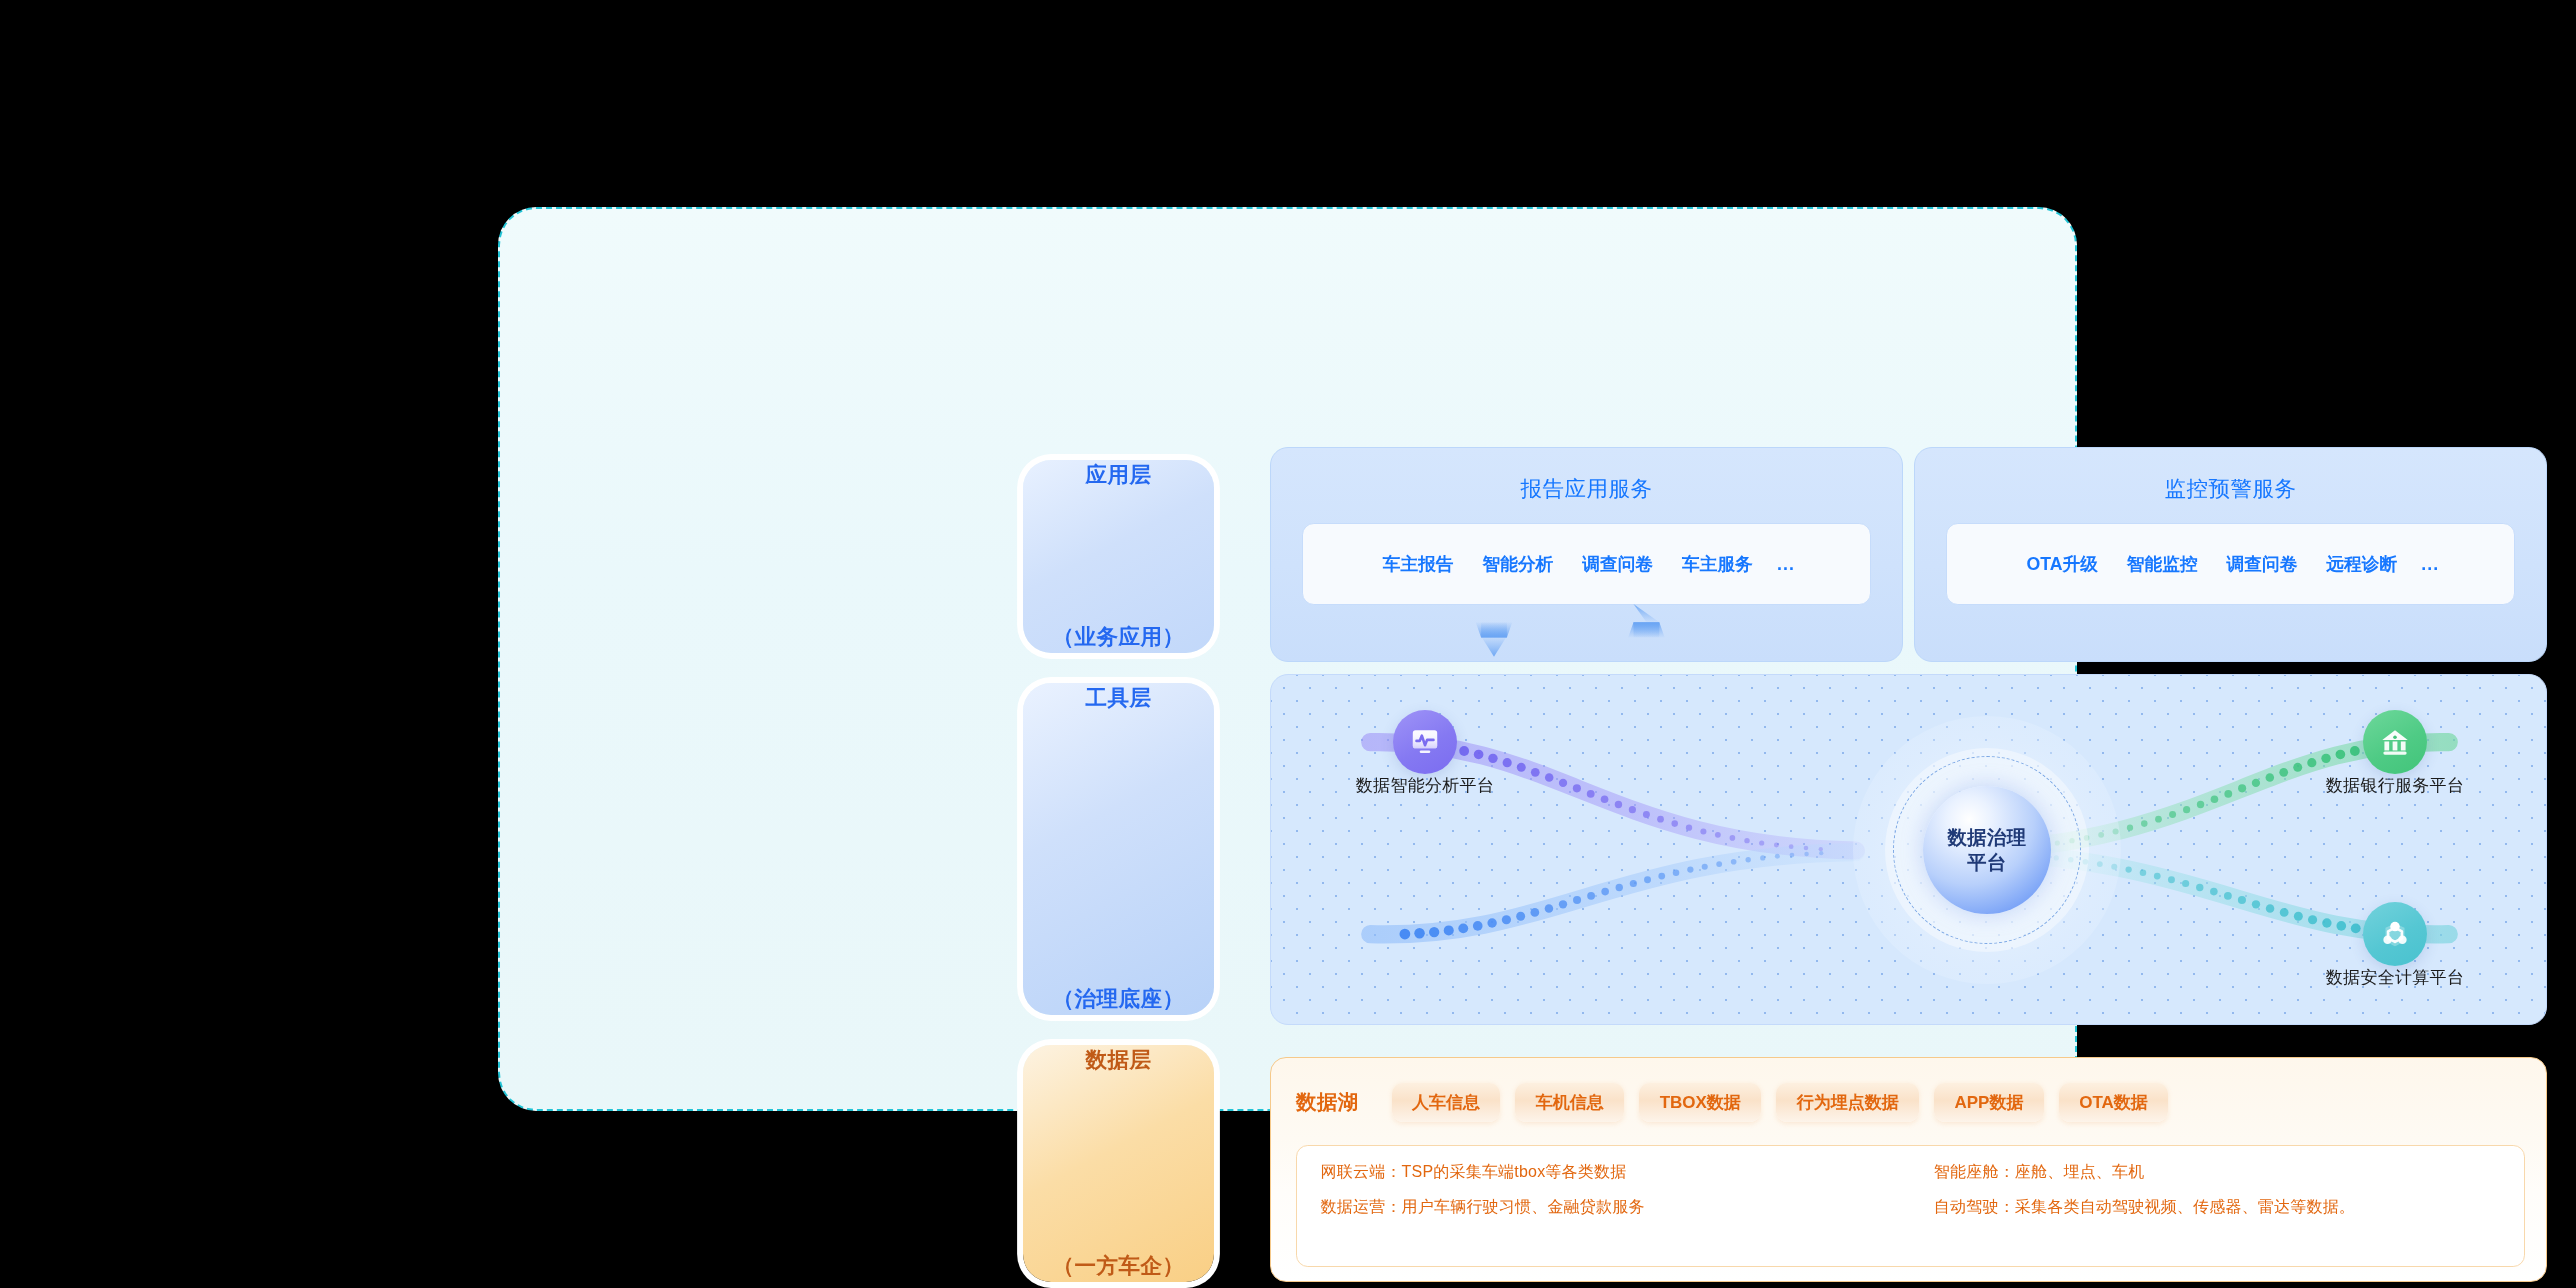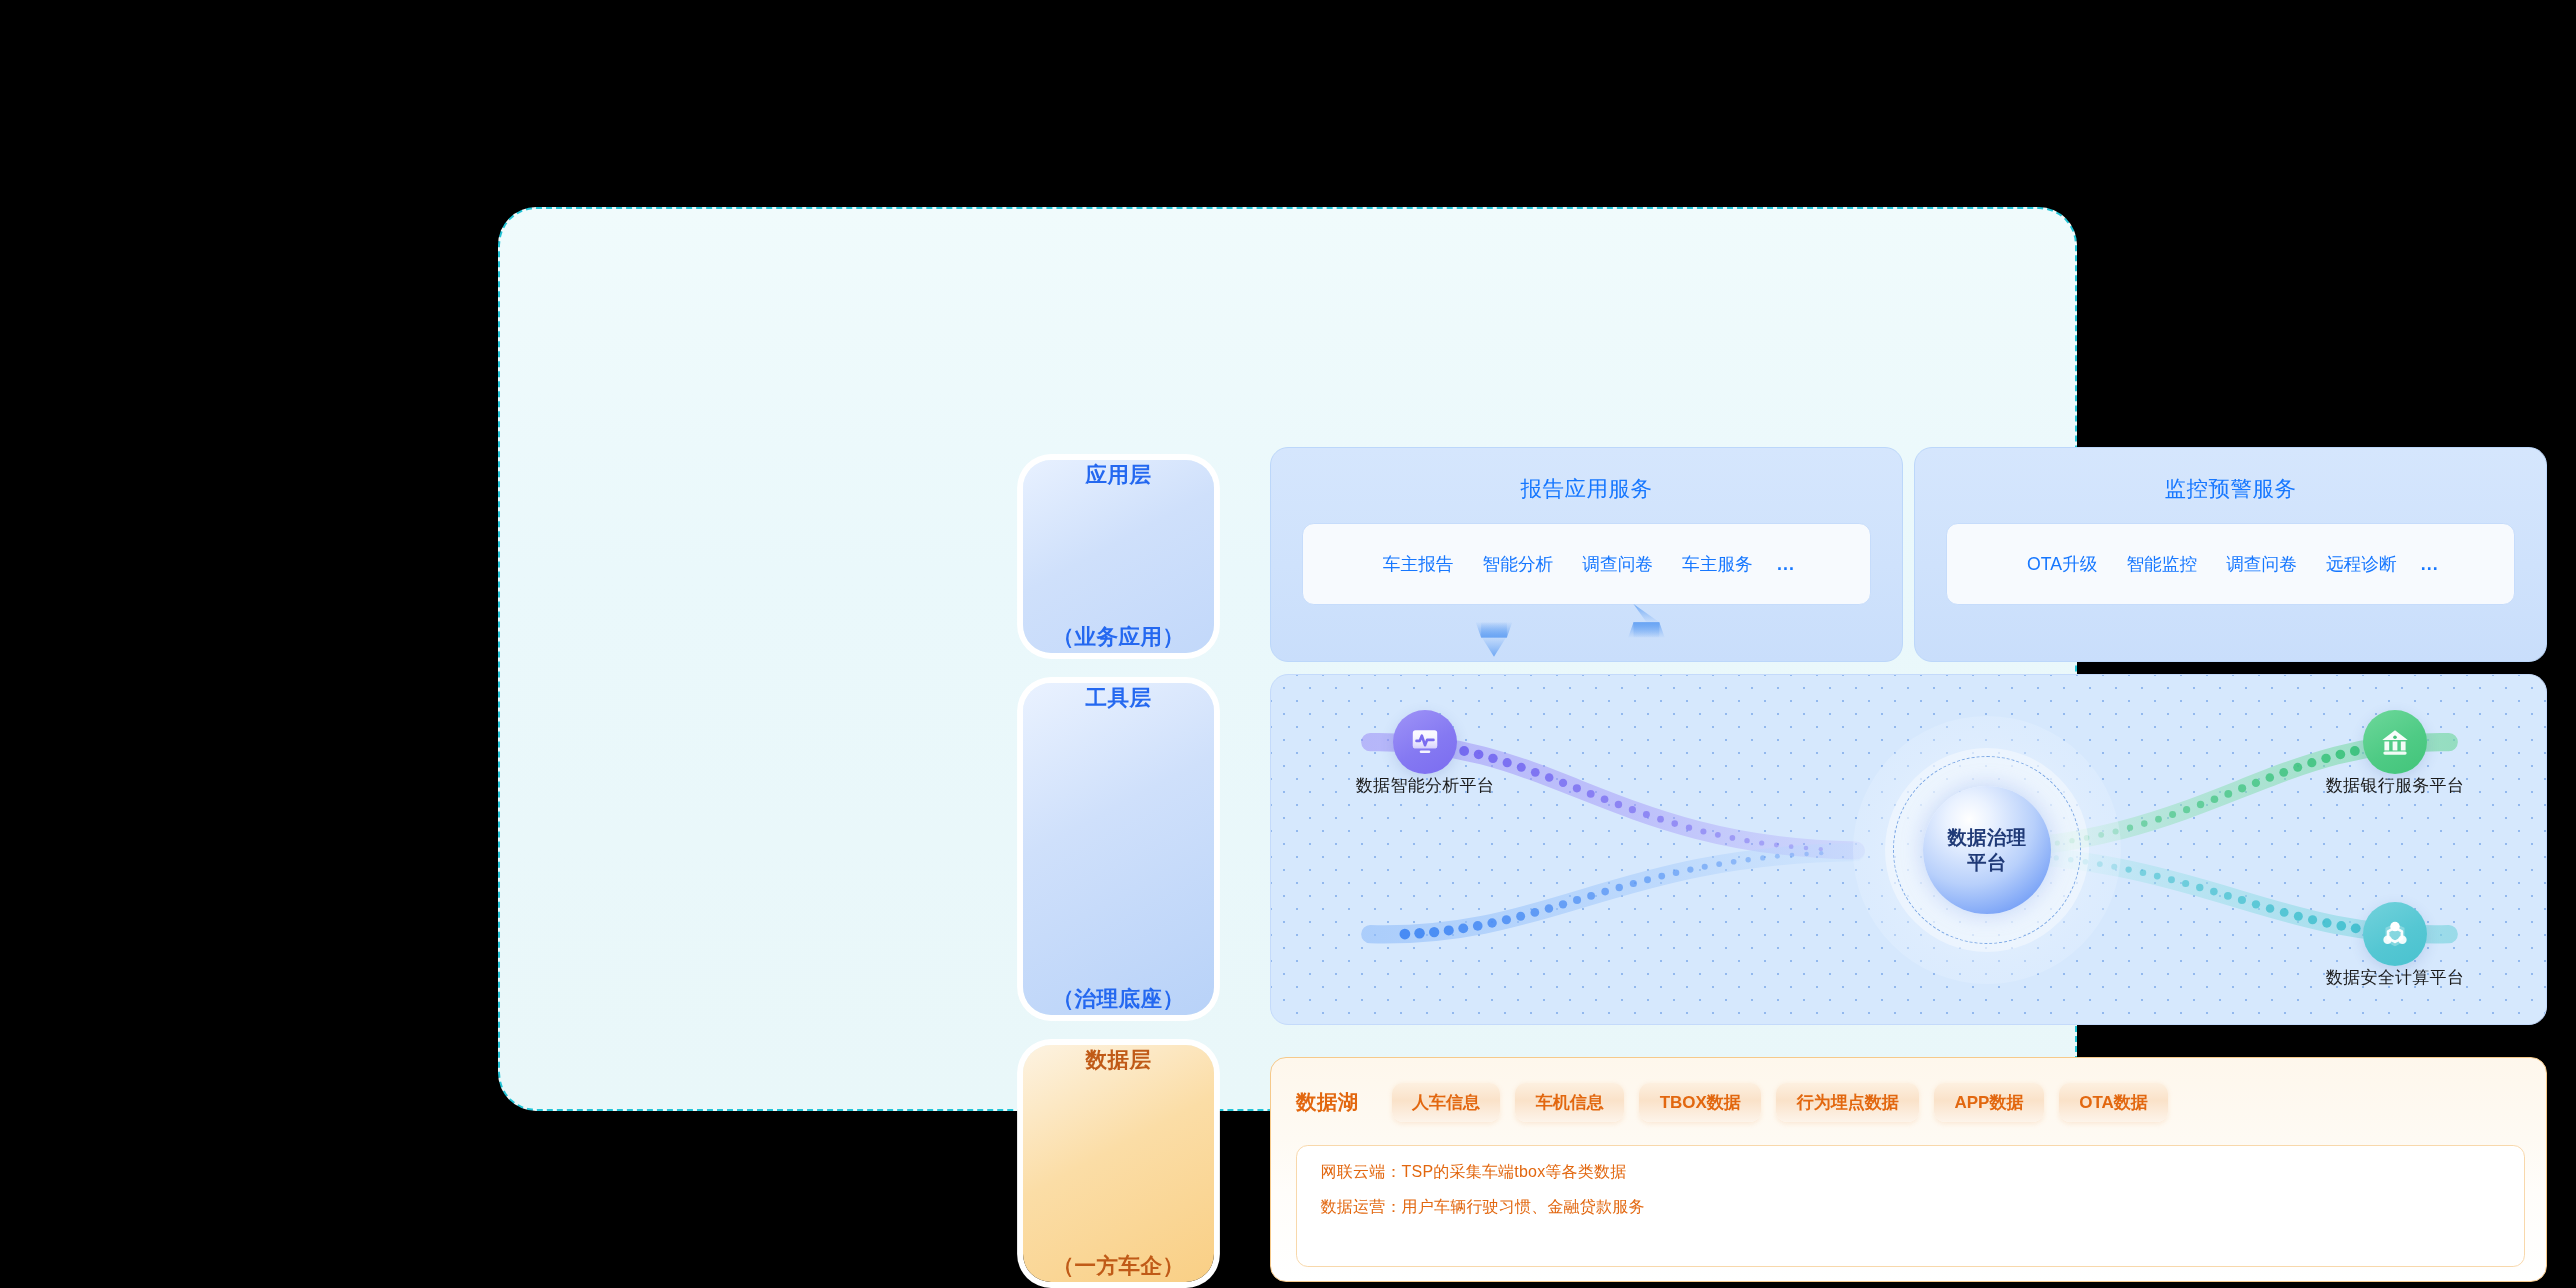--- a/index.html
+++ b/index.html
@@ -103,21 +103,21 @@
     border: 1.1px solid #c6dcfb;
     border-radius: 11.8px;
     display: flex;
     align-items: center;
     justify-content: center;
     box-sizing: border-box;
   }
   .svc-item {
     color: #1677ff;
     font-size: 17.7px;
-    font-weight: 400;
+    font-weight: 700;
     padding: 0 14.5px;
     white-space: nowrap;
   }
   .svc-item.ellipsis { font-weight: 700; letter-spacing: 1.1px; padding: 0 9.7px; }
 
   
   #tool-panel {
     position: absolute;
     left: 770px;
     top: 465px;
@@ -615,18 +615,22 @@
         <div class="lake-tag">行为埋点数据</div>
         <div class="lake-tag">APP数据</div>
         <div class="lake-tag">OTA数据</div>
       </div>
 
       <div id="desc-box">
         <div class="desc-col">
           <div class="desc-line">网联云端：TSP的采集车端tbox等各类数据</div>
           <div class="desc-line">数据运营：用户车辆行驶习惯、金融贷款服务</div>
         </div>
+        <div class="desc-col">
+          <div class="desc-line">智能座舱：座舱、埋点、车机</div>
+          <div class="desc-line">自动驾驶：采集各类自动驾驶视频、传感器、雷达等数据。</div>
+        </div>
       </div>
     </div>
 
   </div>
 </div>
 
 
 </body></html>

